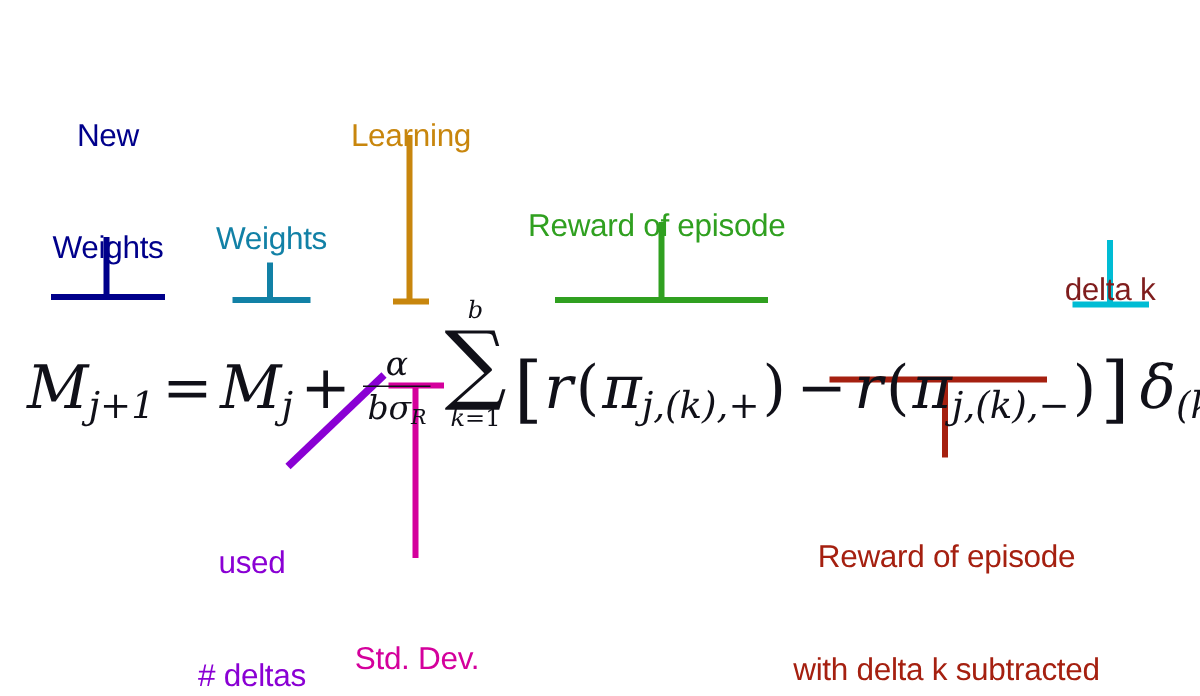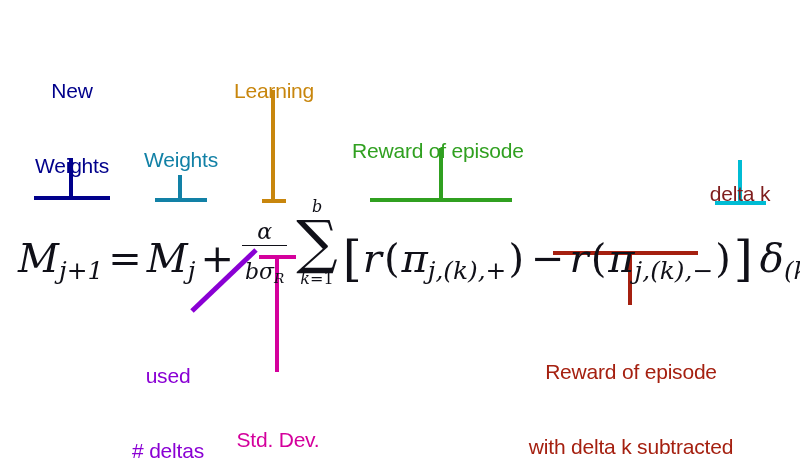--- a/index.html
+++ b/index.html
@@ -74,21 +74,21 @@
     line-height: 1.06;
     margin: 0 3px;
   }
   .frac .num {
     display: block;
     padding: 0 3px 1px 3px;
   }
   .frac .den {
     display: block;
     border-top: 1.6px solid #101018;
-    padding: 14px 3px 0 3px;
+    padding: 3px 3px 0 3px;
   }
 
   
   .bigop {
     display: inline-block;
     vertical-align: -0.30em;
     text-align: center;
     line-height: 1;
     margin: 0 4px 0 6px;
   }

